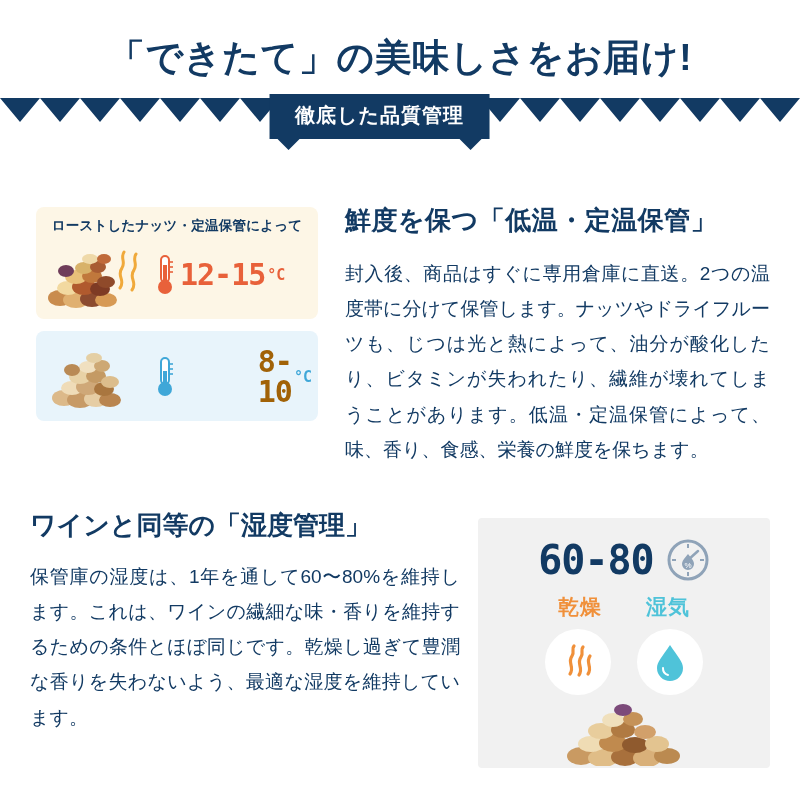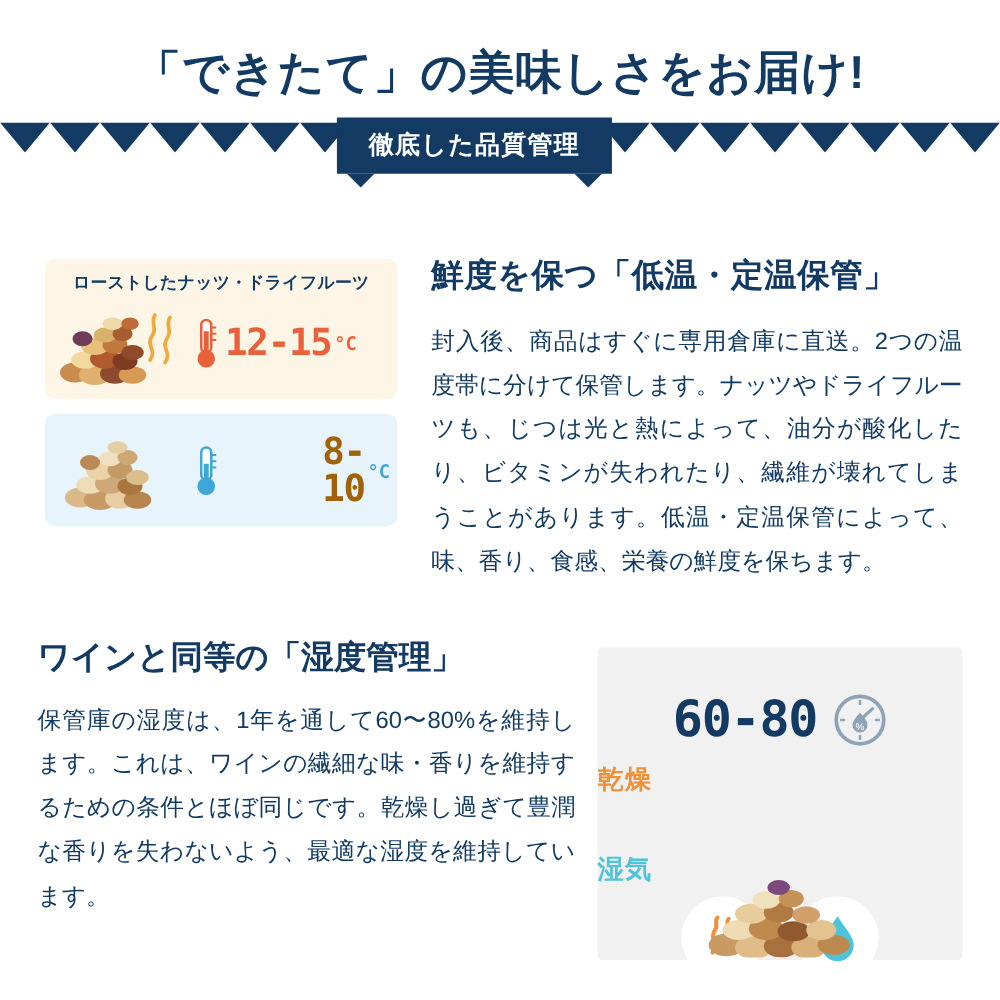--- a/index.html
+++ b/index.html
@@ -194,40 +194,39 @@
     top: 18px;
     width: 292px;
     height: 250px;
     background: #f1f1f1;
     border-radius: 4px;
   }
   .hum-top {
     display: flex;
     align-items: center;
     justify-content: center;
-    padding-top: 35px;
+    padding-top: 19px;
   }
   .hum-range {
     font-family: "DejaVu Sans Mono", monospace;
     font-size: 40px;
     font-weight: bold;
     color: #123a63;
     letter-spacing: -1px;
   }
   .gauge {
     width: 44px;
     height: 44px;
     margin-left: 12px;
   }
   .hum-labels {
     display: flex;
     justify-content: center;
     gap: 44px;
     margin-top: 10px;
-    flex-direction: column;
   }
   .hum-label {
     font-size: 21px;
     font-weight: bold;
     letter-spacing: 1px;
   }
   .hum-label.dry { color: #f0903a; }
   .hum-label.wet { color: #4fc3d9; }
   .hum-circles {
     display: flex;
@@ -265,21 +264,21 @@
     </svg>
     <div class="badge">徹底した品質管理</div>
   </div>
 </div>
 
 <div class="section1">
 
   <div class="temp-cards">
 
     <div class="temp-card roast">
-      <div class="temp-card-label">ローストしたナッツ・ドライフルーツ</div>
+      <div class="temp-card-label">ローストしたナッツ・定温保管によって</div>
       <div class="temp-card-body">
         <div class="nut-pic">
           <svg viewBox="0 0 104 66" width="104" height="66">
 
             <path d="M74 46 C80 38, 70 34, 76 26 C80 20, 74 16, 78 10" stroke="#f0a93a" stroke-width="3" fill="none" stroke-linecap="round"></path>
             <path d="M86 48 C92 40, 82 36, 88 28 C92 22, 86 18, 90 12" stroke="#f0a93a" stroke-width="3" fill="none" stroke-linecap="round"></path>
 
             <ellipse cx="14" cy="56" rx="12" ry="8" fill="#c98c4e"></ellipse>
             <ellipse cx="30" cy="58" rx="13" ry="8" fill="#e0b070"></ellipse>
             <ellipse cx="46" cy="57" rx="12" ry="8" fill="#8c4b2f"></ellipse>

